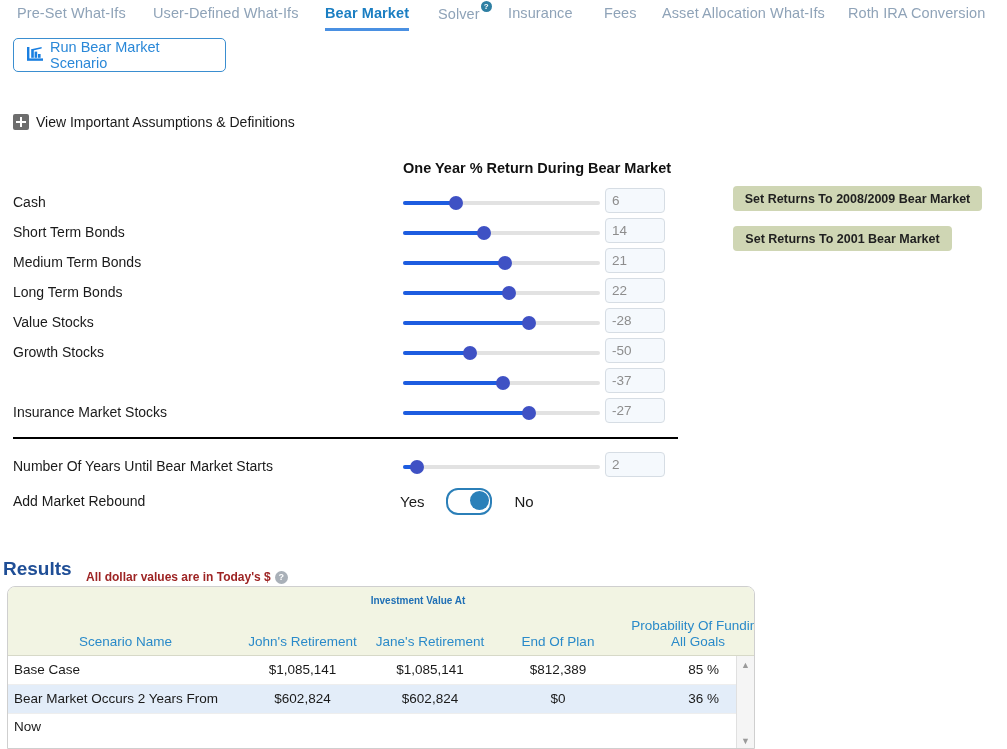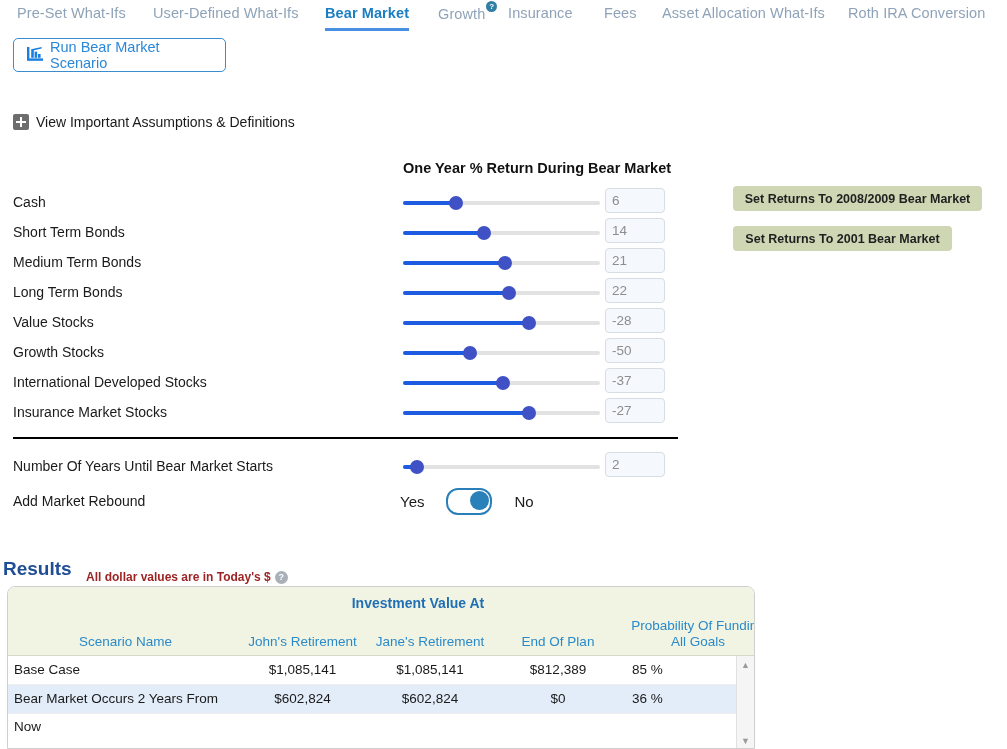--- a/index.html
+++ b/index.html
@@ -271,21 +271,21 @@
     background: #f2f4e3;
     height: 68px;
     position: relative;
     border-bottom: 1px solid #d7d9c8;
   }
   .group-hdr {
     position: absolute;
     left: 215px; top: 8px;
     width: 390px;
     text-align: center;
-    font-size: 14px;
+    font-size: 10px;
     font-weight: bold;
     color: #1f6fb5;
   }
   .col-hdr {
     position: absolute;
     bottom: 5px;
     font-size: 13.5px;
     color: #2a8ac9;
     text-align: center;
     line-height: 16px;
@@ -307,21 +307,21 @@
     position: absolute;
     top: 0;
     font-size: 13.5px;
     color: #1a1a1a;
     line-height: 28px;
   }
   .c-scenario { left: 6px; width: 210px; text-align: left; }
   .c-john     { left: 222px; width: 145px; text-align: center; }
   .c-jane     { left: 352px; width: 140px; text-align: center; }
   .c-end      { left: 485px; width: 130px; text-align: center; }
-  .c-prob     { left: 624px; width: 115px; text-align: left; }
+  .c-prob     { left: 596px; width: 115px; text-align: right; }
 
   .vscroll {
     position: absolute;
     right: 0; top: 0;
     width: 17px;
     height: 94px;
     background: #f5f5f5;
     border-left: 1px solid #e0e0e0;
     cursor: pointer;
   }
@@ -335,21 +335,21 @@
   .vs-up { top: 1px; }
   .vs-down { bottom: 1px; }
 </style>
 </head>
 <body>
 
 <div class="tabbar" id="tabbar">
     <div class="tab" style="position: absolute; left: 17px; top: 2px;"><span>Pre-Set What-Ifs</span></div>
     <div class="tab" style="position: absolute; left: 153px; top: 2px;"><span>User-Defined What-Ifs</span></div>
     <div class="tab active" style="position: absolute; left: 325px; top: 2px;"><span>Bear Market</span><span class="tab-underline"></span></div>
-    <div class="tab" style="position: absolute; left: 438px; top: 2px;"><span>Growth</span><span class="helpsup">?</span></div>
+    <div class="tab" style="position: absolute; left: 438px; top: 2px;"><span>Solver</span><span class="helpsup">?</span></div>
     <div class="tab" style="position: absolute; left: 508px; top: 2px;"><span>Insurance</span></div>
     <div class="tab" style="position: absolute; left: 604px; top: 2px;"><span>Fees</span></div>
     <div class="tab" style="position: absolute; left: 662px; top: 2px;"><span>Asset Allocation What-Ifs</span></div>
     <div class="tab" style="position: absolute; left: 848px; top: 2px;"><span>Roth IRA Conversion</span></div>
   </div>
 
 <div class="run-btn">
   <span class="chart-icon">
     <svg width="16" height="14" viewBox="0 0 16 14">
       <rect x="0" y="0" width="2.4" height="12" fill="#1a7fe0"></rect>
@@ -419,21 +419,20 @@
     <div class="srow" style="top: 338px;">
       <div class="srow-label">Growth Stocks</div>
       <div class="slider">
         <div class="track"></div>
         <div class="fill" style="width:34%"></div>
         <div class="knob" style="left:34%"></div>
       </div>
       <div class="sval">-50</div>
     </div>
     <div class="srow" style="top: 368px;">
-      <div class="srow-label">International Developed Stocks</div>
       <div class="slider">
         <div class="track"></div>
         <div class="fill" style="width:51%"></div>
         <div class="knob" style="left:51%"></div>
       </div>
       <div class="sval">-37</div>
     </div>
     <div class="srow" style="top: 398px;">
       <div class="srow-label">Insurance Market Stocks</div>
       <div class="slider">

